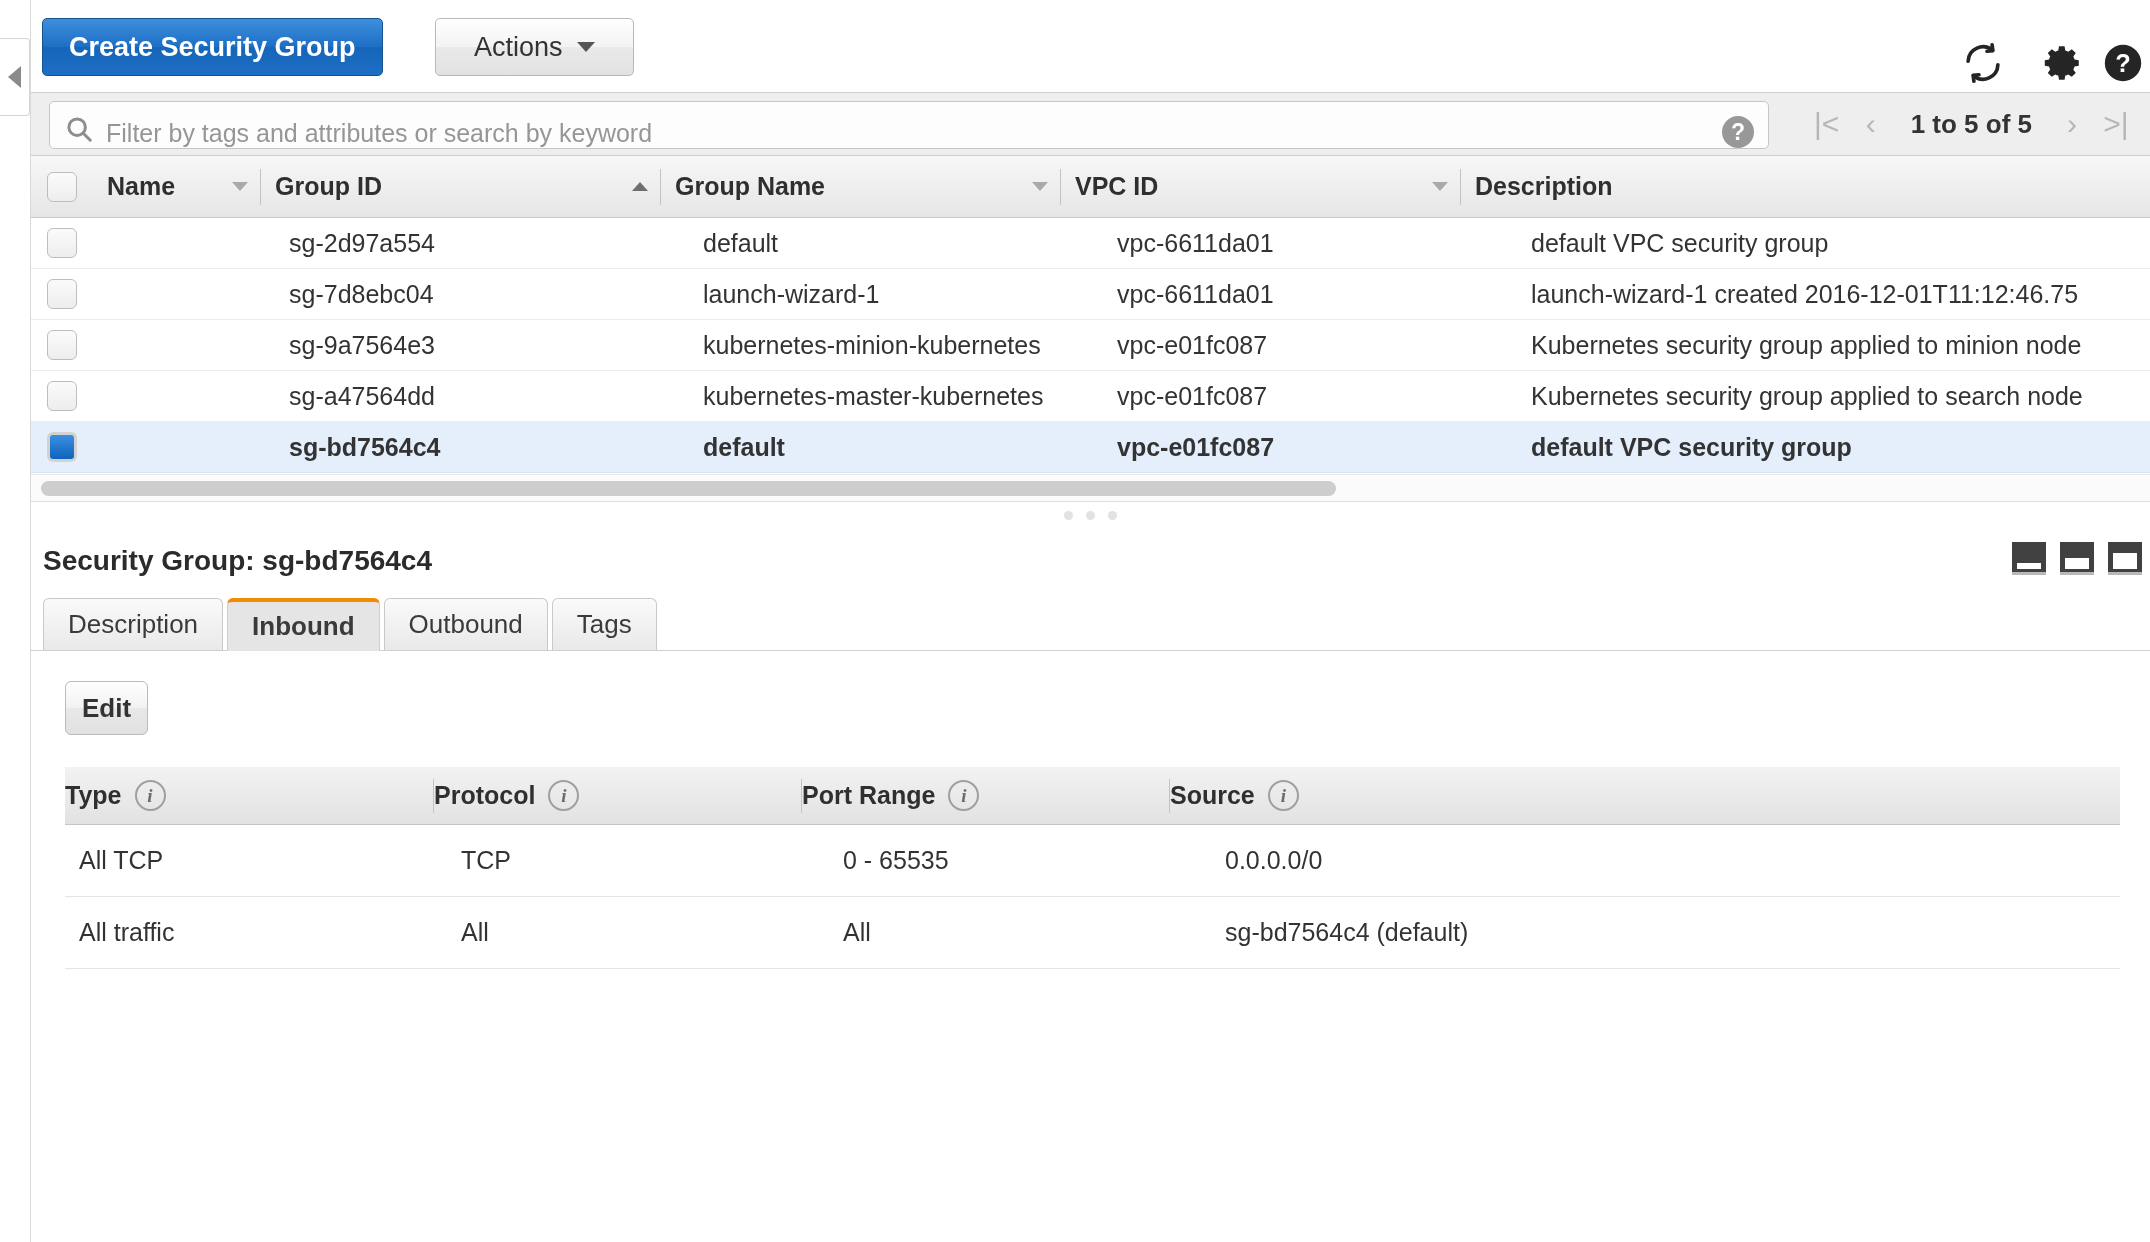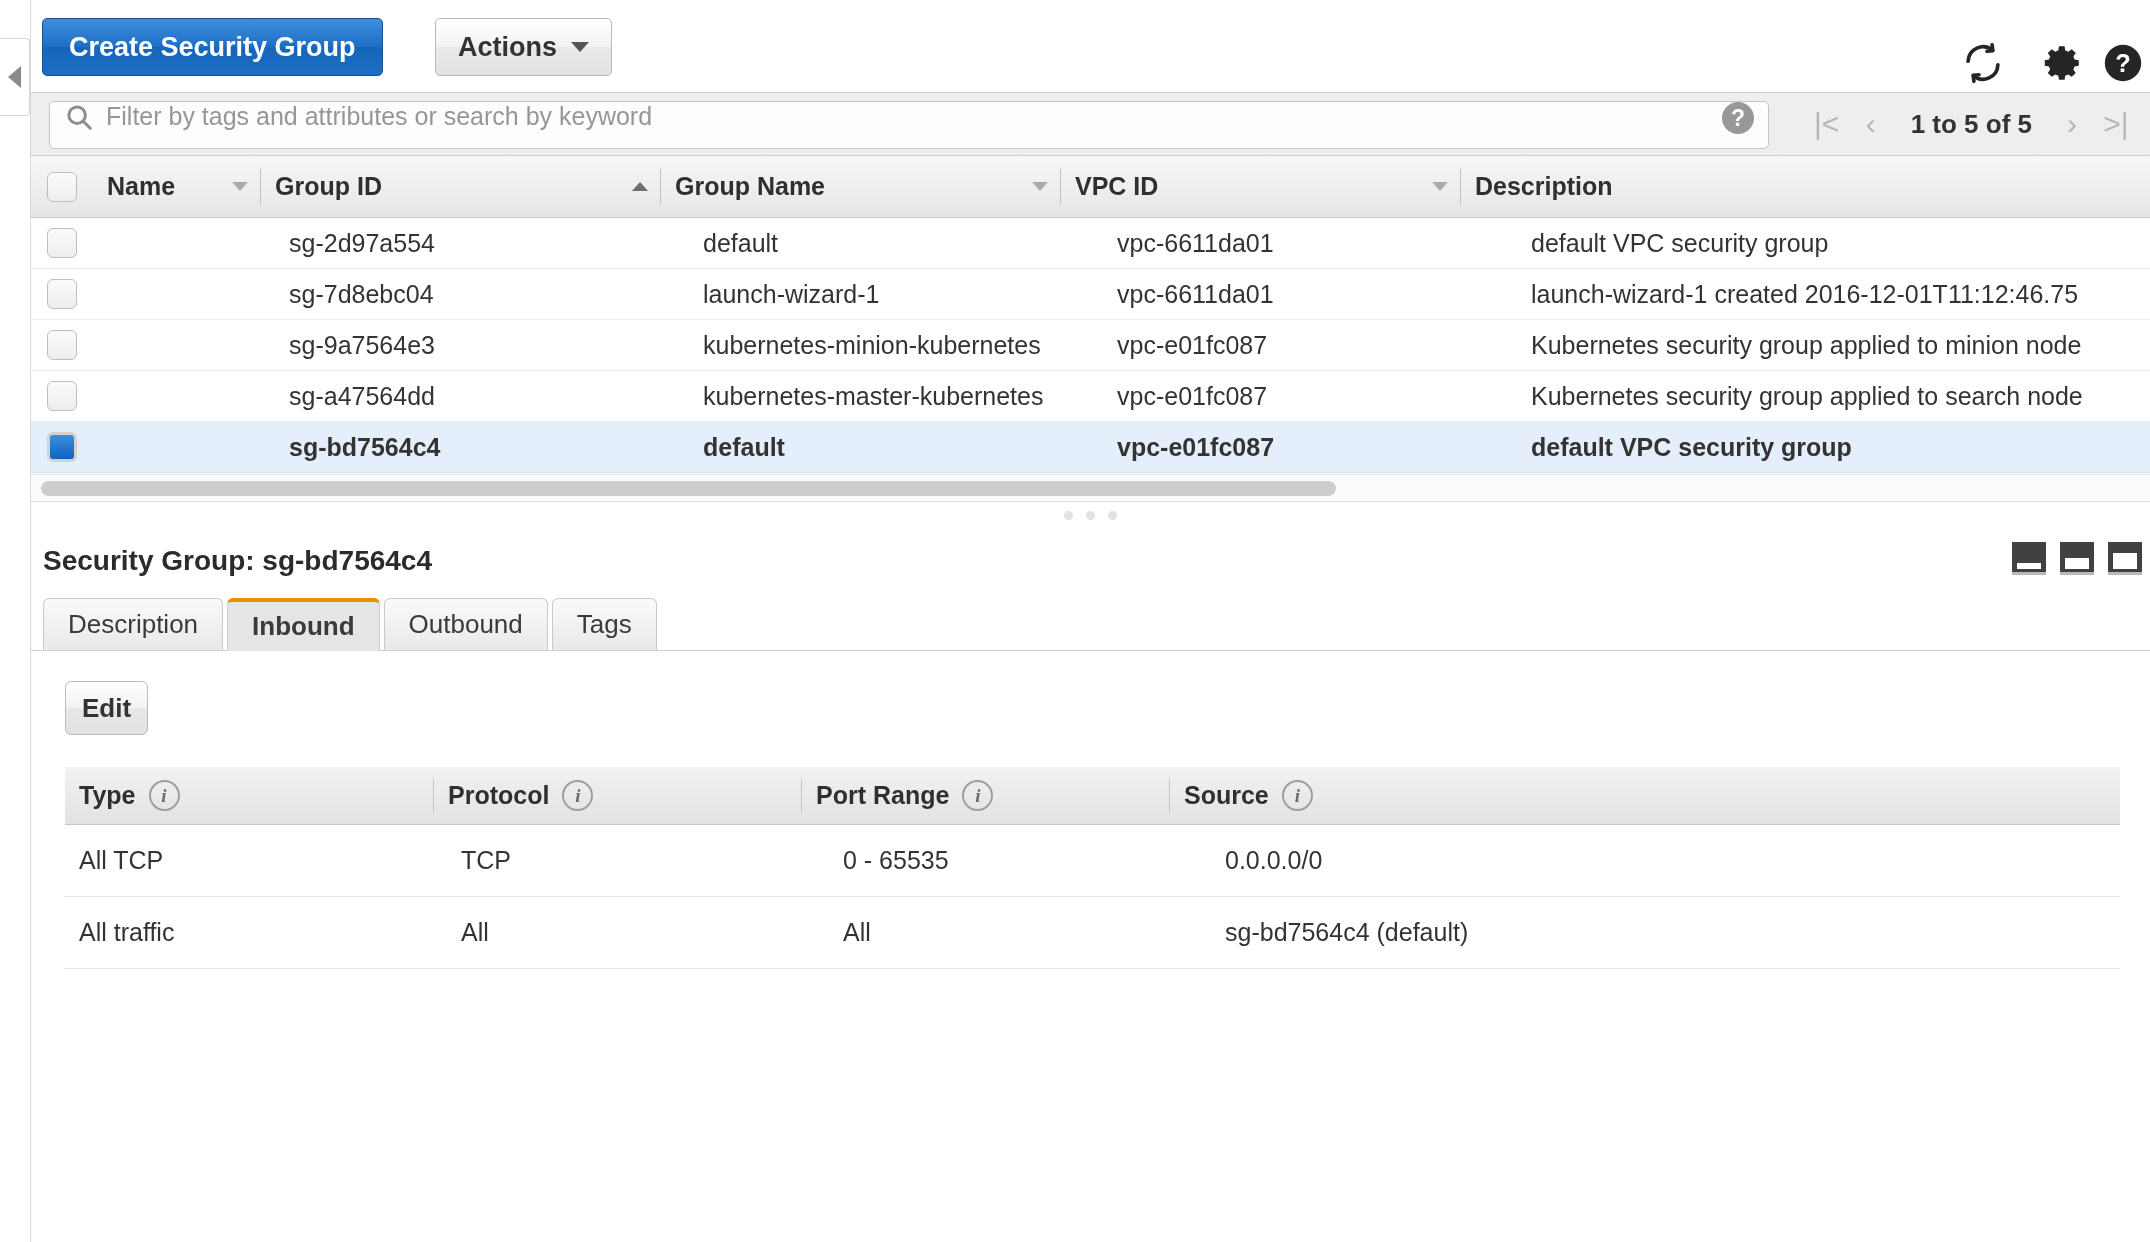--- a/index.html
+++ b/index.html
@@ -79,23 +79,23 @@
     cursor: pointer;
     display: flex;
     align-items: center;
     white-space: nowrap;
   }
   #btn-actions {
     position: absolute;
     left: 404px;
     top: 18px;
     height: 56px;
-    padding: 0 22px;
+    padding: 0 38px;
     font-size: 27px;
-    font-weight: bold;
+    font-weight: normal;
     color: #333333;
     background: linear-gradient(to bottom, #ffffff 0%, #f3f3f3 50%, #e9e9e9 51%, #e2e2e2 100%);
     border: 1px solid #b8b8b8;
     border-radius: 5px;
     cursor: pointer;
     display: flex;
     align-items: center;
     gap: 14px;
     white-space: nowrap;
   }
@@ -127,21 +127,21 @@
     position: absolute;
     left: 18px;
     top: 8px;
     width: 1720px;
     height: 48px;
     background: #fdfdfd;
     border: 1px solid #c6c6c6;
     border-radius: 5px;
     box-sizing: border-box;
     display: flex;
-    align-items: flex-start;
+    align-items: flex-end;
     cursor: text;
   }
   #search-icon {
     margin-left: 14px;
     margin-right: 12px;
     flex: none;
     color: #8d8d8d;
   }
   #search-input {
     flex: 1;
@@ -429,21 +429,20 @@
   .r-type  { width: 368px; flex: none; }
   .r-proto { width: 368px; flex: none; }
   .r-port  { width: 368px; flex: none; }
   .r-src   { flex: 1; }
   .rh {
     display: flex;
     align-items: center;
     gap: 13px;
     height: 34px;
     box-sizing: border-box;
-    padding-left: 14px;
     border-left: 1px solid #c3c3c3;
     text-align: center;
   }
   .rh.first { border-left: none; }
   .info-i {
     width: 27px; height: 27px;
     border: 2px solid #9f9f9f;
     border-radius: 50%;
     color: #6b6b6b;
     font-size: 19px;

